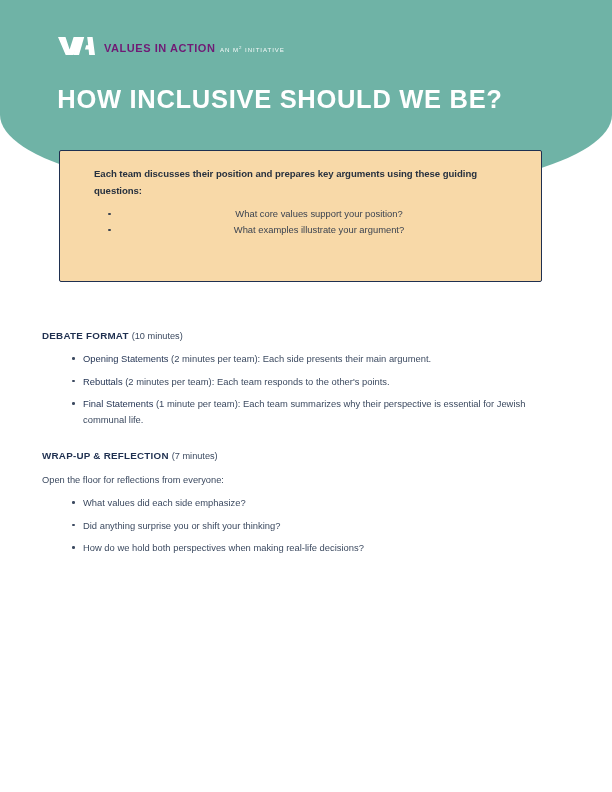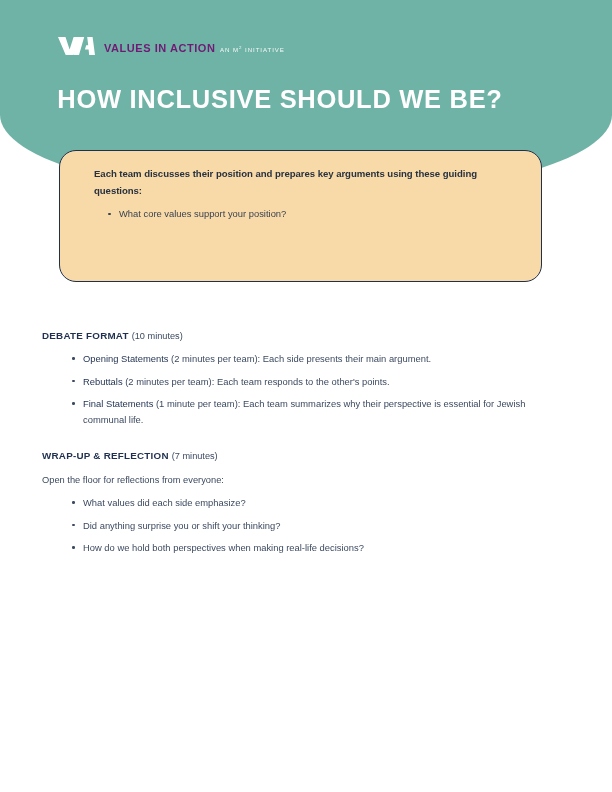--- a/index.html
+++ b/index.html
@@ -66,37 +66,38 @@
     white-space:nowrap;
   }
 
   
   .callout {
     position:absolute;
     left:59px; top:150px;
     width:483px; height:132px;
     background:#F8D9A8;
     border:1.6px solid #1F3050;
-    border-radius:17px;
+    border-radius:2px;
     padding:15px 22px 10px 34px;
   }
   .callout-lead {
     font-size:9.6px;
     font-weight:bold;
     line-height:16.5px;
     color:#27313f;
     letter-spacing:-0.05px;
   }
   .callout ul { list-style:none; margin:7px 0 0 12px; }
   .callout ul li {
     position:relative;
     font-size:9.4px;
     line-height:16px;
     color:#3b4350;
     padding-left:13px;
+    text-align:center;
   }
   .callout ul li::before {
     content:"";
     position:absolute;
     left:2px; top:6.6px;
     width:2.6px; height:2.6px;
     border-radius:50%;
     background:#3b4350;
   }
   .callout-note {
@@ -171,20 +172,21 @@
     </span>
   </div>
 
   <div class="page-title">HOW INCLUSIVE SHOULD WE BE?</div>
 </div>
 
 <div class="callout">
   <div class="callout-lead">Each team discusses their position and prepares key arguments using these guiding questions:</div>
   <ul>
     <li>What core values support your position?</li>
+    <li>What examples illustrate your argument?</li>
   </ul>
 </div>
 
 <div class="content">
 
   <div class="section">
     <div class="section-head">
       <span class="h-main">DEBATE FORMAT</span>
       <span class="h-time">(10 minutes)</span>
     </div>

